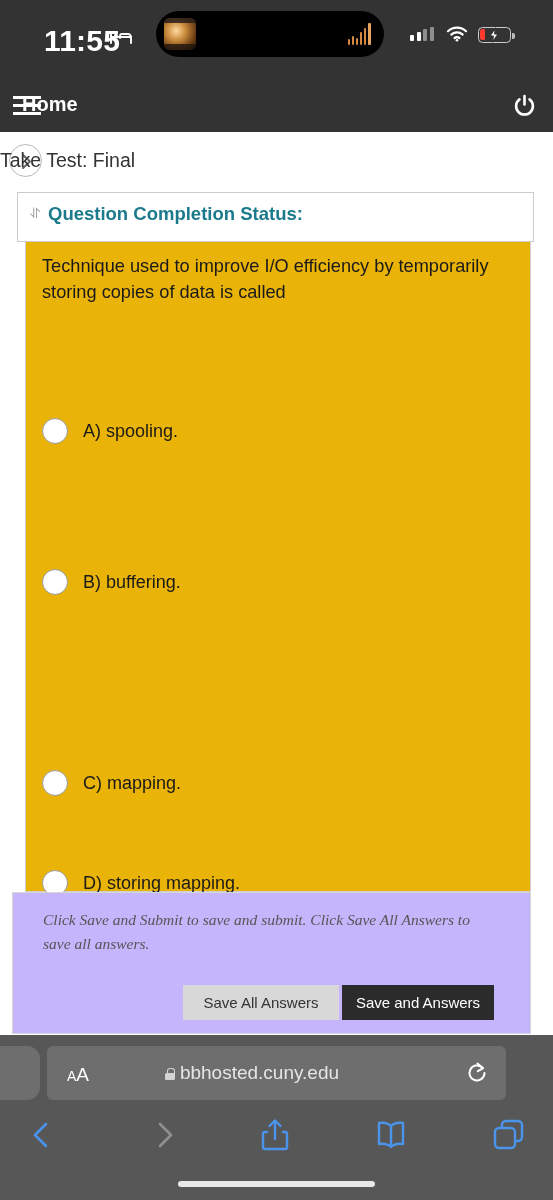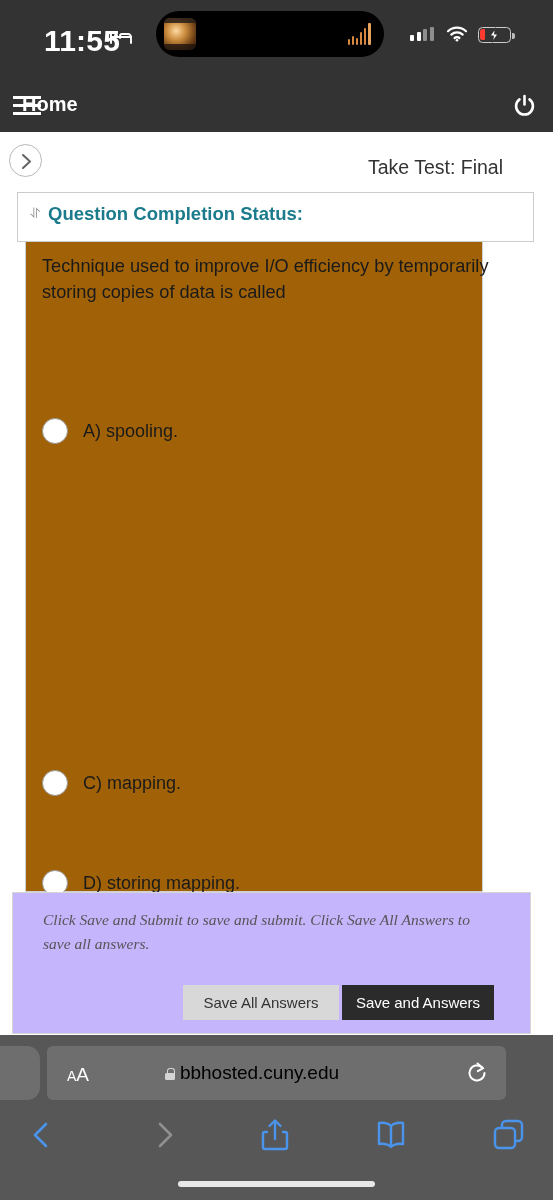--- a/index.html
+++ b/index.html
@@ -108,21 +108,21 @@
     position: absolute; top: 132px; left: 0; width: 553px; height: 58px;
     background: #ffffff;
   }
   .titlebar-back {
     position: absolute; left: 9px; top: 12px;
     width: 33px; height: 33px; border: 1.6px solid #b8b8b8; border-radius: 50%;
   }
   .titlebar-back svg { position: absolute; left: 10px; top: 8px; }
   .titlebar-title {
     position: absolute; left: 0; top: 17px; width: 503px;
-    text-align: right; color: #333333; font-size: 19.5px; margin-top: 7px;
+    text-align: left; color: #333333; font-size: 19.5px;
   }
 
   
   .content {
     position: absolute; top: 190px; left: 0; width: 553px; height: 845px;
     background: #ffffff; overflow: hidden;
   }
   .qcs-box {
     position: absolute; left: 17px; top: 2px; width: 517px; height: 50px;
     border: 1px solid #cccccc; background: #ffffff;
@@ -130,22 +130,22 @@
   .qcs-label {
     position: absolute; left: 30px; top: 10px;
     color: #1b7b8c; font-size: 18.5px; font-weight: bold; text-align: center;
   }
   .qcs-chev {
     position: absolute; left: 12px; top: 13px;
     color: #8a8a8a; font-size: 14px; line-height: 1;
   }
 
   .qcard {
-    position: absolute; left: 25px; top: 52px; width: 458px; height: 650px;
-    border: 1px solid #cfcfcf; border-top: none; background: #a16207;
+    position: absolute; left: 25px; top: 52px; width: 506px; height: 650px;
+    border: 1px solid #cfcfcf; border-top: none; background: #eab308;
   }
   .qtext {
     position: absolute; left: 16px; top: 12px; width: 450px;
     color: #1a1a1a; font-size: 18.2px; line-height: 1.42;
   }
   .opt { position: absolute; left: 16px; display: flex; align-items: center; }
   .opt-radio {
     width: 26px; height: 26px; border: 1.6px solid #9a9a9a; border-radius: 50%;
     background: #ffffff; flex: none;
   }
@@ -188,21 +188,21 @@
     position: absolute; left: 47px; top: 11px; width: 459px; height: 54px;
     background: #6e6e6e; border-radius: 6px;
   }
   .url-aa {
     position: absolute; left: 20px; top: 18px; color: #ffffff;
   }
   .url-aa .a1 { font-size: 14px; }
   .url-aa .a2 { font-size: 19px; }
   .url-center {
     position: absolute; left: 0; top: 16px; width: 378px;
-    text-align: center; color: #000000; font-size: 19px; padding-left: 32px;
+    text-align: center; color: #e5e5e5; font-size: 19px; padding-left: 32px;
   }
   .url-lock {
     display: inline-block; width: 10px; height: 12px; position: relative;
     vertical-align: -1px; margin-right: 5px;
   }
   .url-lock::before {
     content: ""; position: absolute; left: 0; bottom: 0;
     width: 10px; height: 7px; background: #d4d4d4; border-radius: 1.5px;
   }
   .url-lock::after {
@@ -296,20 +296,24 @@
     </div>
 
     <div class="qcard">
       <div class="qtext">Technique used to improve I/O efficiency by temporarily storing copies of data is called</div>
 
       <div class="opt" style="top:176px;">
         <div class="opt-radio"></div>
         <div class="opt-label">A) spooling.</div>
       </div>
 
+      <div class="opt" style="top:327px;">
+        <div class="opt-radio"></div>
+        <div class="opt-label">B) buffering.</div>
+      </div>
 
       <div class="opt" style="top:528px;">
         <div class="opt-radio"></div>
         <div class="opt-label">C) mapping.</div>
       </div>
 
       <div class="opt" style="top:628px;">
         <div class="opt-radio"></div>
         <div class="opt-label">D) storing mapping.</div>
       </div>

